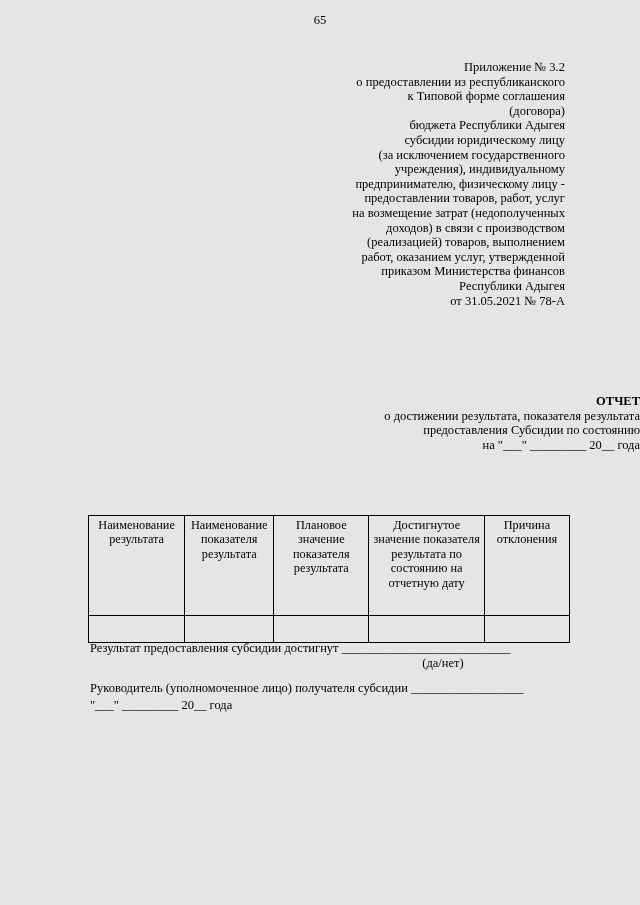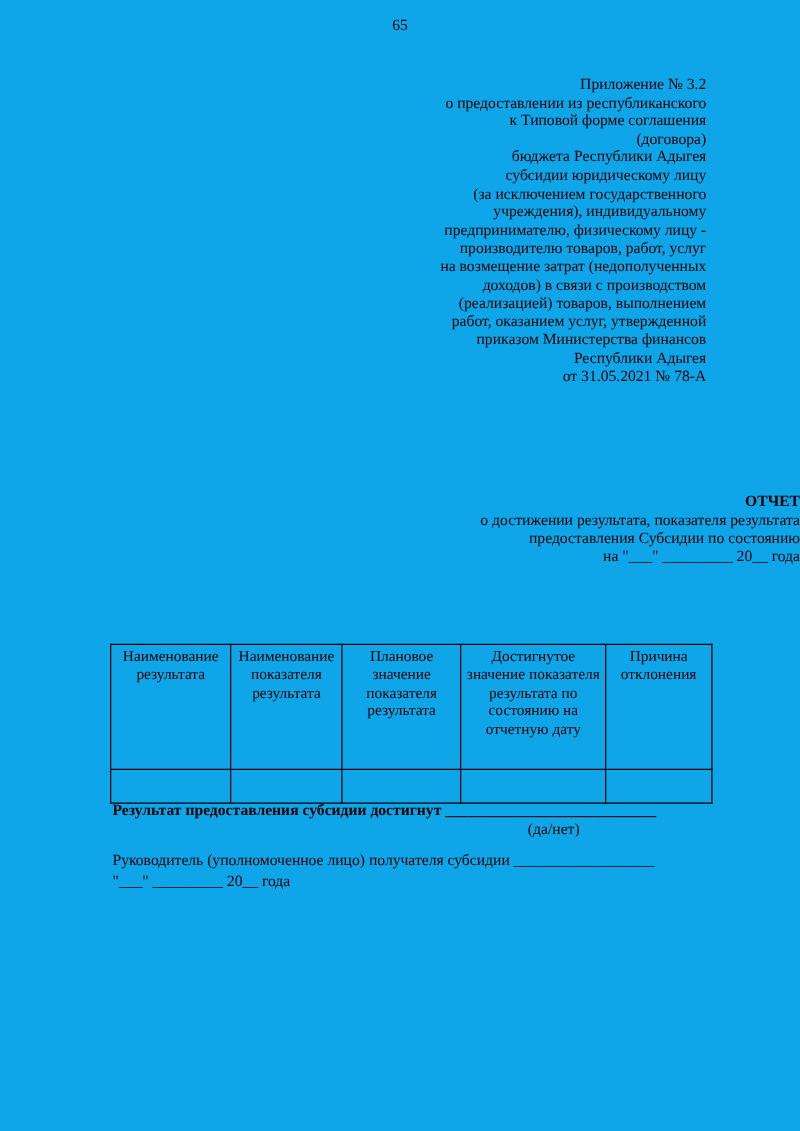--- a/index.html
+++ b/index.html
@@ -2,21 +2,21 @@
 <html><head>
 <meta charset="utf-8">
 <style>
   * { box-sizing: border-box; }
   html, body { margin: 0; padding: 0; }
   body { background: #ffffff; }
   .page {
     position: relative;
     width: 640px;
     height: 905px;
-    background: #0ea5e9;
+    background: #e5e5e5;
     color: #000000;
     font-family: "Liberation Serif", "DejaVu Serif", serif;
     font-size: 12.5px;
     line-height: 14.6px;
   }
   .page-number {
     position: absolute;
     top: 13px;
     left: 0;
     width: 100%;
@@ -63,42 +63,42 @@
     font-weight: normal;
     overflow-wrap: break-word;
   }
   table.report-table th:nth-child(1), table.report-table td:nth-child(1) { width: 20%; }
   table.report-table th:nth-child(2), table.report-table td:nth-child(2) { width: 18.5%; }
   table.report-table th:nth-child(3), table.report-table td:nth-child(3) { width: 19.8%; }
   table.report-table th:nth-child(4), table.report-table td:nth-child(4) { width: 24%; }
   table.report-table th:nth-child(5), table.report-table td:nth-child(5) { width: 17.7%; }
   table.report-table thead tr { height: 100px; }
   table.report-table tbody tr { height: 27px; }
-  .footer-line-1 { position: absolute; top: 641px; left: 90px; font-weight: bold; }
+  .footer-line-1 { position: absolute; top: 641px; left: 90px; }
   .footer-note   { position: absolute; top: 656px; left: 358px; width: 170px; text-align: center; }
   .footer-line-2 { position: absolute; top: 681px; left: 90px; }
   .footer-line-3 { position: absolute; top: 698px; left: 90px; }
 </style>
 </head>
 <body>
 
 <div class="page">
 
   <div class="page-number">65</div>
 
   <div class="appendix-block">
       <div class="line">Приложение № 3.2</div>
       <div class="line">о предоставлении из республиканского</div>
       <div class="line">к Типовой форме соглашения (договора)</div>
       <div class="line">бюджета Республики Адыгея</div>
       <div class="line">субсидии юридическому лицу</div>
       <div class="line">(за исключением государственного</div>
       <div class="line">учреждения), индивидуальному</div>
       <div class="line">предпринимателю, физическому лицу -</div>
-      <div class="line">производителю товаров, работ, услуг</div>
+      <div class="line">предоставлении товаров, работ, услуг</div>
       <div class="line">на возмещение затрат (недополученных</div>
       <div class="line">доходов) в связи с производством</div>
       <div class="line">(реализацией) товаров, выполнением</div>
       <div class="line">работ, оказанием услуг, утвержденной</div>
       <div class="line">приказом Министерства финансов</div>
       <div class="line">Республики Адыгея</div>
       <div class="line">от 31.05.2021 № 78-А</div>
     </div>
 
 

